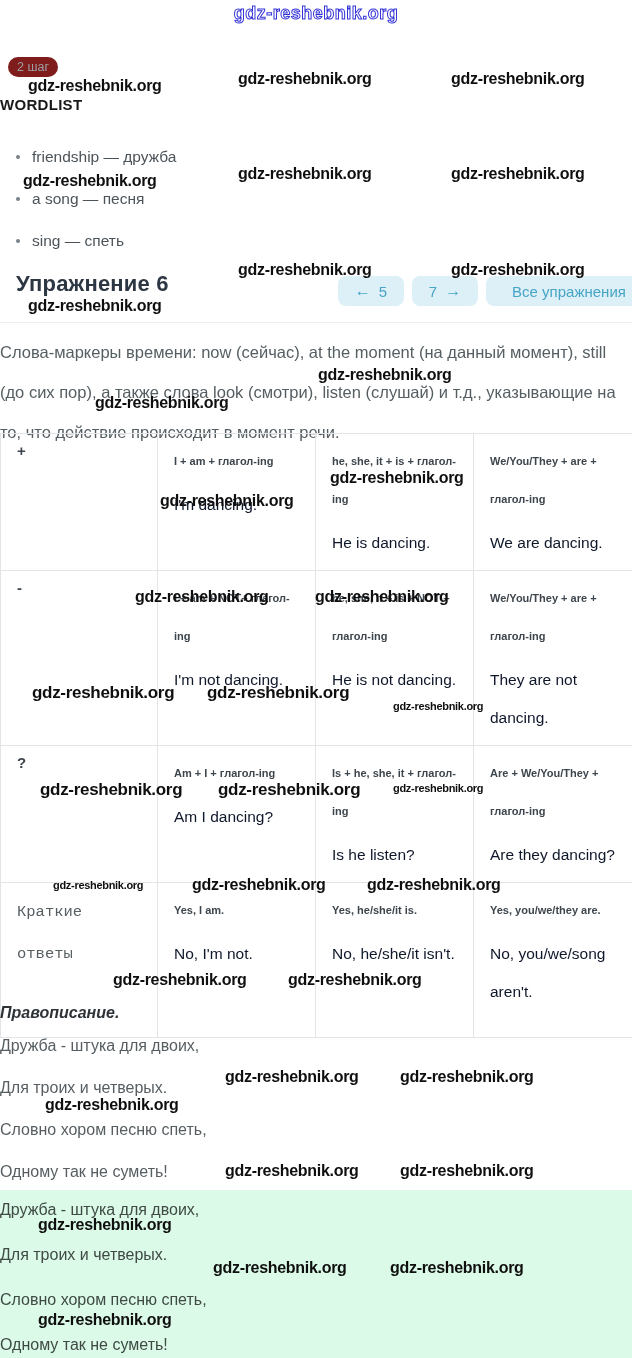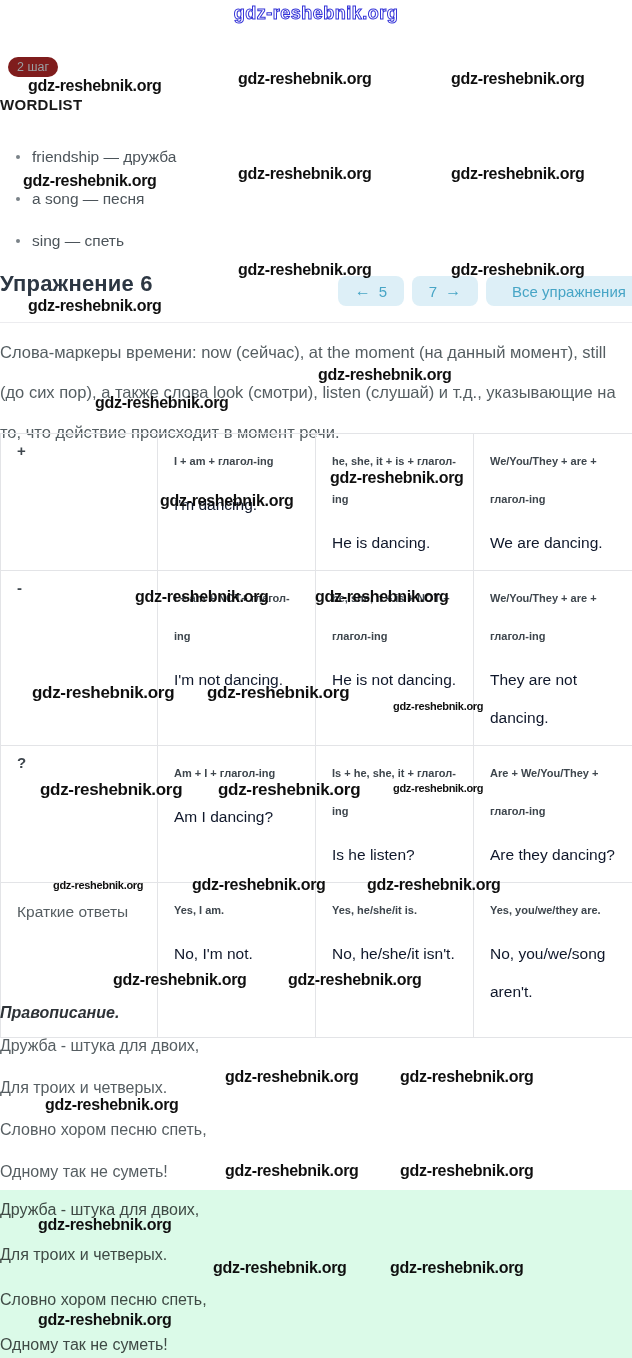--- a/index.html
+++ b/index.html
@@ -52,20 +52,21 @@
     color: #4c545a; font-size: 15.5px;
   }
   .wordlist .dot {
     width: 4px; height: 4px; border-radius: 50%;
     background: #7a8288; margin: 0 12px 0 16px;
   }
   .ex-title {
     position: absolute; left: 0; top: 271px;
     font-size: 22px; font-weight: bold; color: #2d3743;
     letter-spacing: 0.2px;
+    padding-left: 16px;
   }
   .nav-btn {
     position: absolute; top: 276px; height: 30px;
     background: #ddeff7; border: none; border-radius: 8px;
     color: #47a5c6; font-size: 15px;
     display: flex; align-items: center; justify-content: center; gap: 8px;
     cursor: pointer; font-family: "Liberation Sans", sans-serif;
   }
   .nav-btn .arrow { font-size: 16px; }
   #btn-prev { left: 338px; width: 66px; }
@@ -94,21 +95,21 @@
   .grammar tr:nth-child(4) { height: 155px; }
   .grammar th, .grammar td {
     border: 1px solid #e3e4e7;
     vertical-align: top; text-align: left;
     padding: 8px 16px;
   }
   .grammar th {
     font-size: 15px; font-weight: bold; color: #3e464d;
   }
   .grammar th.long {
-    font-weight: normal; font-size: 15.5px; color: #565e62; line-height: 42px;
+    font-weight: normal; font-size: 15.5px; color: #565e62; line-height: 42px; font-family: Liberation Mono, monospace;
   }
   .grammar .formula {
     font-size: 11px; font-weight: bold; color: #3e464d; line-height: 38px;
   }
   .grammar .example {
     font-size: 15.5px; color: #0f172a; line-height: 38px; margin-top: 6px;
   }
   .spelling-title {
     position: absolute; left: 0; top: 1004px;
     font-size: 16px; font-weight: bold; font-style: italic; color: #2e3338;

